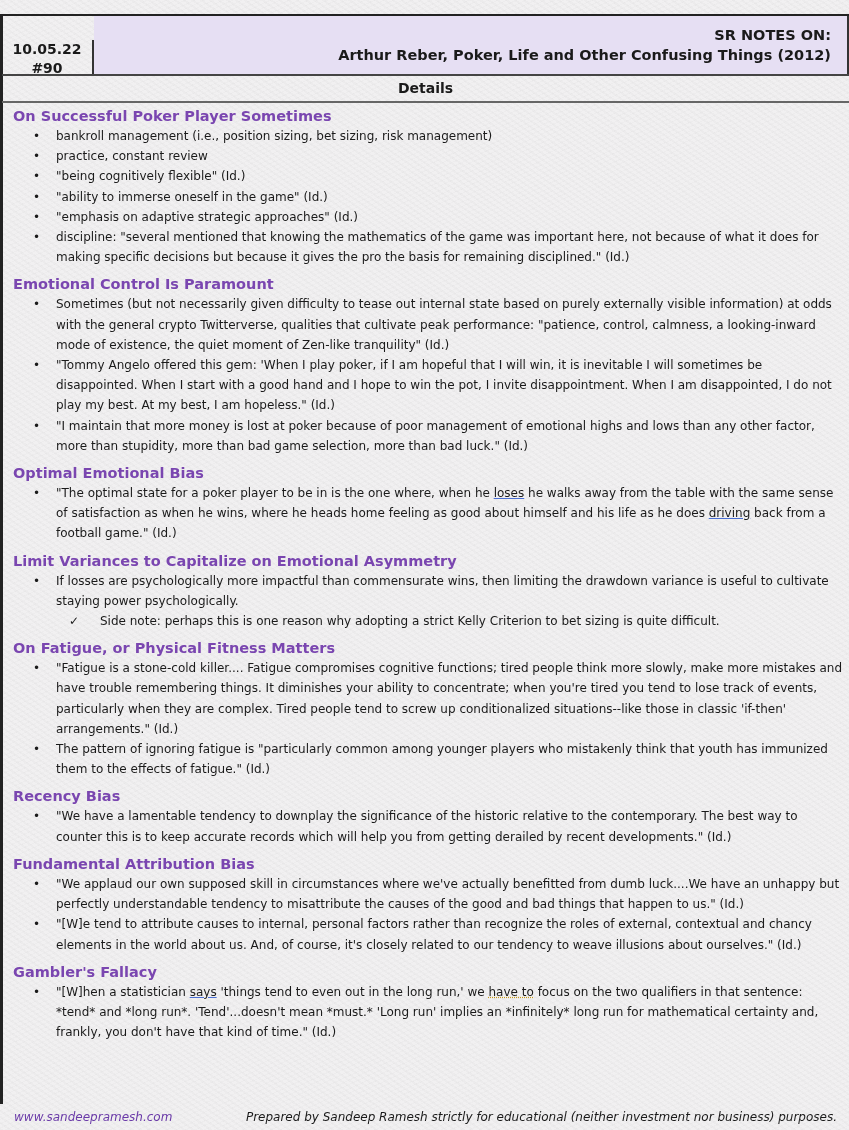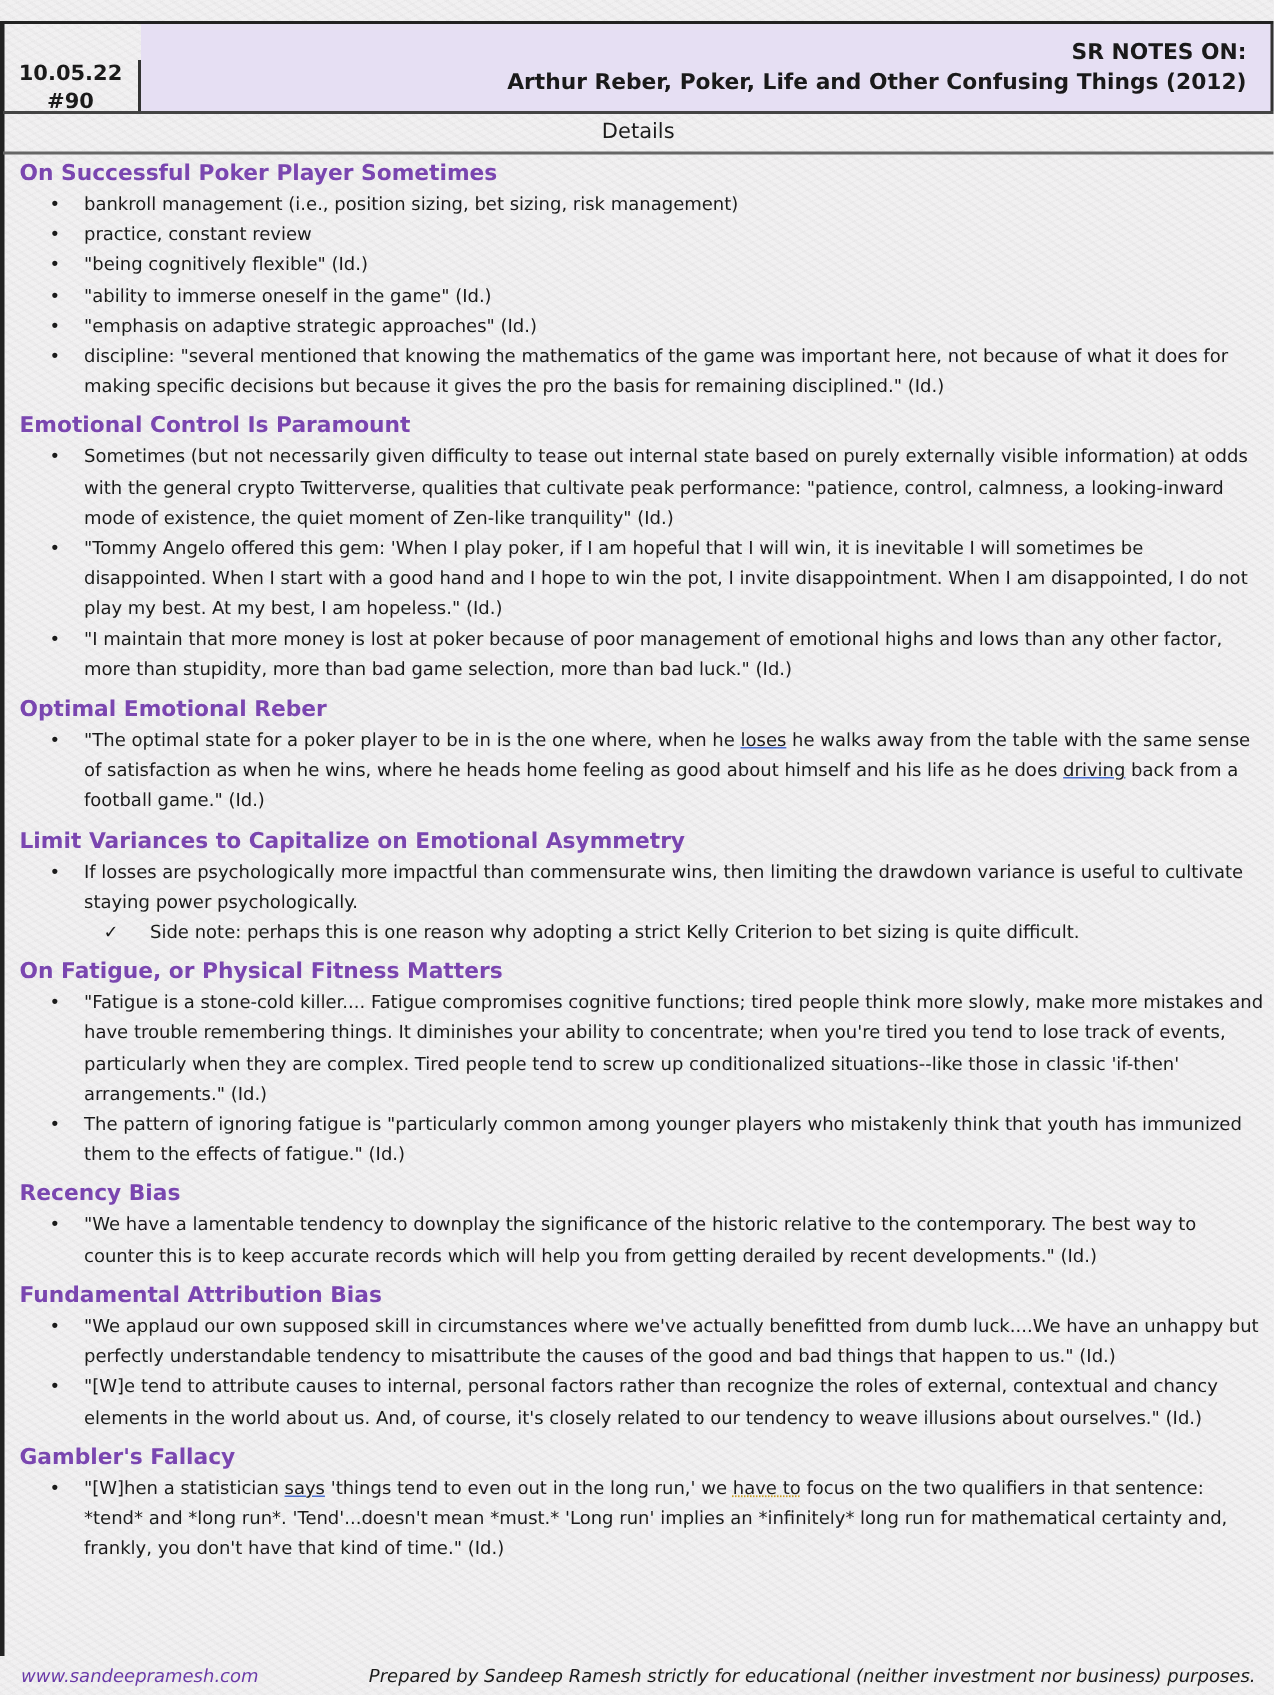--- a/index.html
+++ b/index.html
@@ -11,21 +11,21 @@
       repeating-linear-gradient(-25deg, rgba(0,0,0,0.015) 0 1px, rgba(255,255,255,0.0) 1px 4px);
     font-family:"DejaVu Sans", sans-serif;
     color:#1a1a1a;
     position:relative;
   }
   .page { position:absolute; left:0; top:0; width:849px; height:1130px; }
   .left-rule { position:absolute; left:0; top:14px; width:3px; height:1090px; background:#222; }
   .header { position:absolute; left:2px; top:14px; width:847px; height:58px; display:flex; border-top:2px solid #222; border-bottom:2px solid #444; }
   .header-left { width:90px; border-right:2px solid #333; display:flex; flex-direction:column; align-items:center; font-weight:bold; font-size:14px; line-height:19px;margin-top:24px; }
   .header-right { flex:1; background:#e6dff3; display:flex; flex-direction:column; align-items:flex-end; justify-content:center; padding-right:16px; font-weight:bold; font-size:14.5px; line-height:20px; border-right:2px solid #333; }
-  .details-bar { position:absolute; left:2px; top:74px; width:847px; height:27px; border-bottom:2px solid #666; display:flex; align-items:center; justify-content:center; font-weight:normal; font-size:14px; }
+  .details-bar { position:absolute; left:2px; top:74px; width:847px; height:27px; border-bottom:2px solid #666; display:flex; align-items:center; justify-content:center; font-weight:bold; font-size:14px; }
   .content { position:absolute; left:13px; top:106px; width:830px; }
   .section-title { color:#7a46b0; font-weight:bold; font-size:14.5px; line-height:20px; margin:0; }
   ul.items { list-style:none; margin:0 0 7px 0; padding:0; }
   ul.items li { position:relative; padding-left:43px; font-size:12px; line-height:20.2px; }
   ul.items li::before { content:"•"; position:absolute; left:20px; top:0; }
   ul.items li.check { padding-left:87px; }
   ul.items li.check::before { content:"✓"; left:56px; }
   .u-blue { text-decoration:underline; text-decoration-color:#4a6fd4; }
   .u-dot { text-decoration:underline dotted #c79a1c; }
   .footer-left { position:absolute; left:14px; top:1110px; font-style:italic; color:#6a3aa8; font-size:12px; }
@@ -64,21 +64,21 @@
       <li>discipline: "several mentioned that knowing the mathematics of the game was important here, not because of what it does for making specific decisions but because it gives the pro the basis for remaining disciplined." (Id.)</li>
     </ul>
 
     <h3 class="section-title">Emotional Control Is Paramount</h3>
     <ul class="items">
       <li>Sometimes (but not necessarily given difficulty to tease out internal state based on purely externally visible information) at odds with the general crypto Twitterverse, qualities that cultivate peak performance: "patience, control, calmness, a looking-inward mode of existence, the quiet moment of Zen-like tranquility" (Id.)</li>
       <li>"Tommy Angelo offered this gem: 'When I play poker, if I am hopeful that I will win, it is inevitable I will sometimes be disappointed.  When I start with a good hand and I hope to win the pot, I invite disappointment.  When I am disappointed, I do not play my best.  At my best, I am hopeless."  (Id.)</li>
       <li>"I maintain that more money is lost at poker because of poor management of emotional highs and lows than any other factor, more than stupidity, more than bad game selection, more than bad luck." (Id.)</li>
     </ul>
 
-    <h3 class="section-title">Optimal Emotional Reber</h3>
+    <h3 class="section-title">Optimal Emotional Bias</h3>
     <ul class="items">
       <li><span>"The optimal state for a poker player to be in is the one where, when he </span><span class="u-blue">loses</span><span> he walks away from the table with the same sense of satisfaction as when he wins, where he heads home feeling as good about himself and his life as he does </span><span class="u-blue">driving</span><span> back from a football game." (Id.)</span></li>
     </ul>
 
     <h3 class="section-title">Limit Variances to Capitalize on Emotional Asymmetry</h3>
     <ul class="items">
       <li>If losses are psychologically more impactful than commensurate wins, then limiting the drawdown variance is useful to cultivate staying power psychologically.</li>
       <li class="check">Side note: perhaps this is one reason why adopting a strict Kelly Criterion to bet sizing is quite difficult.</li>
     </ul>
 

